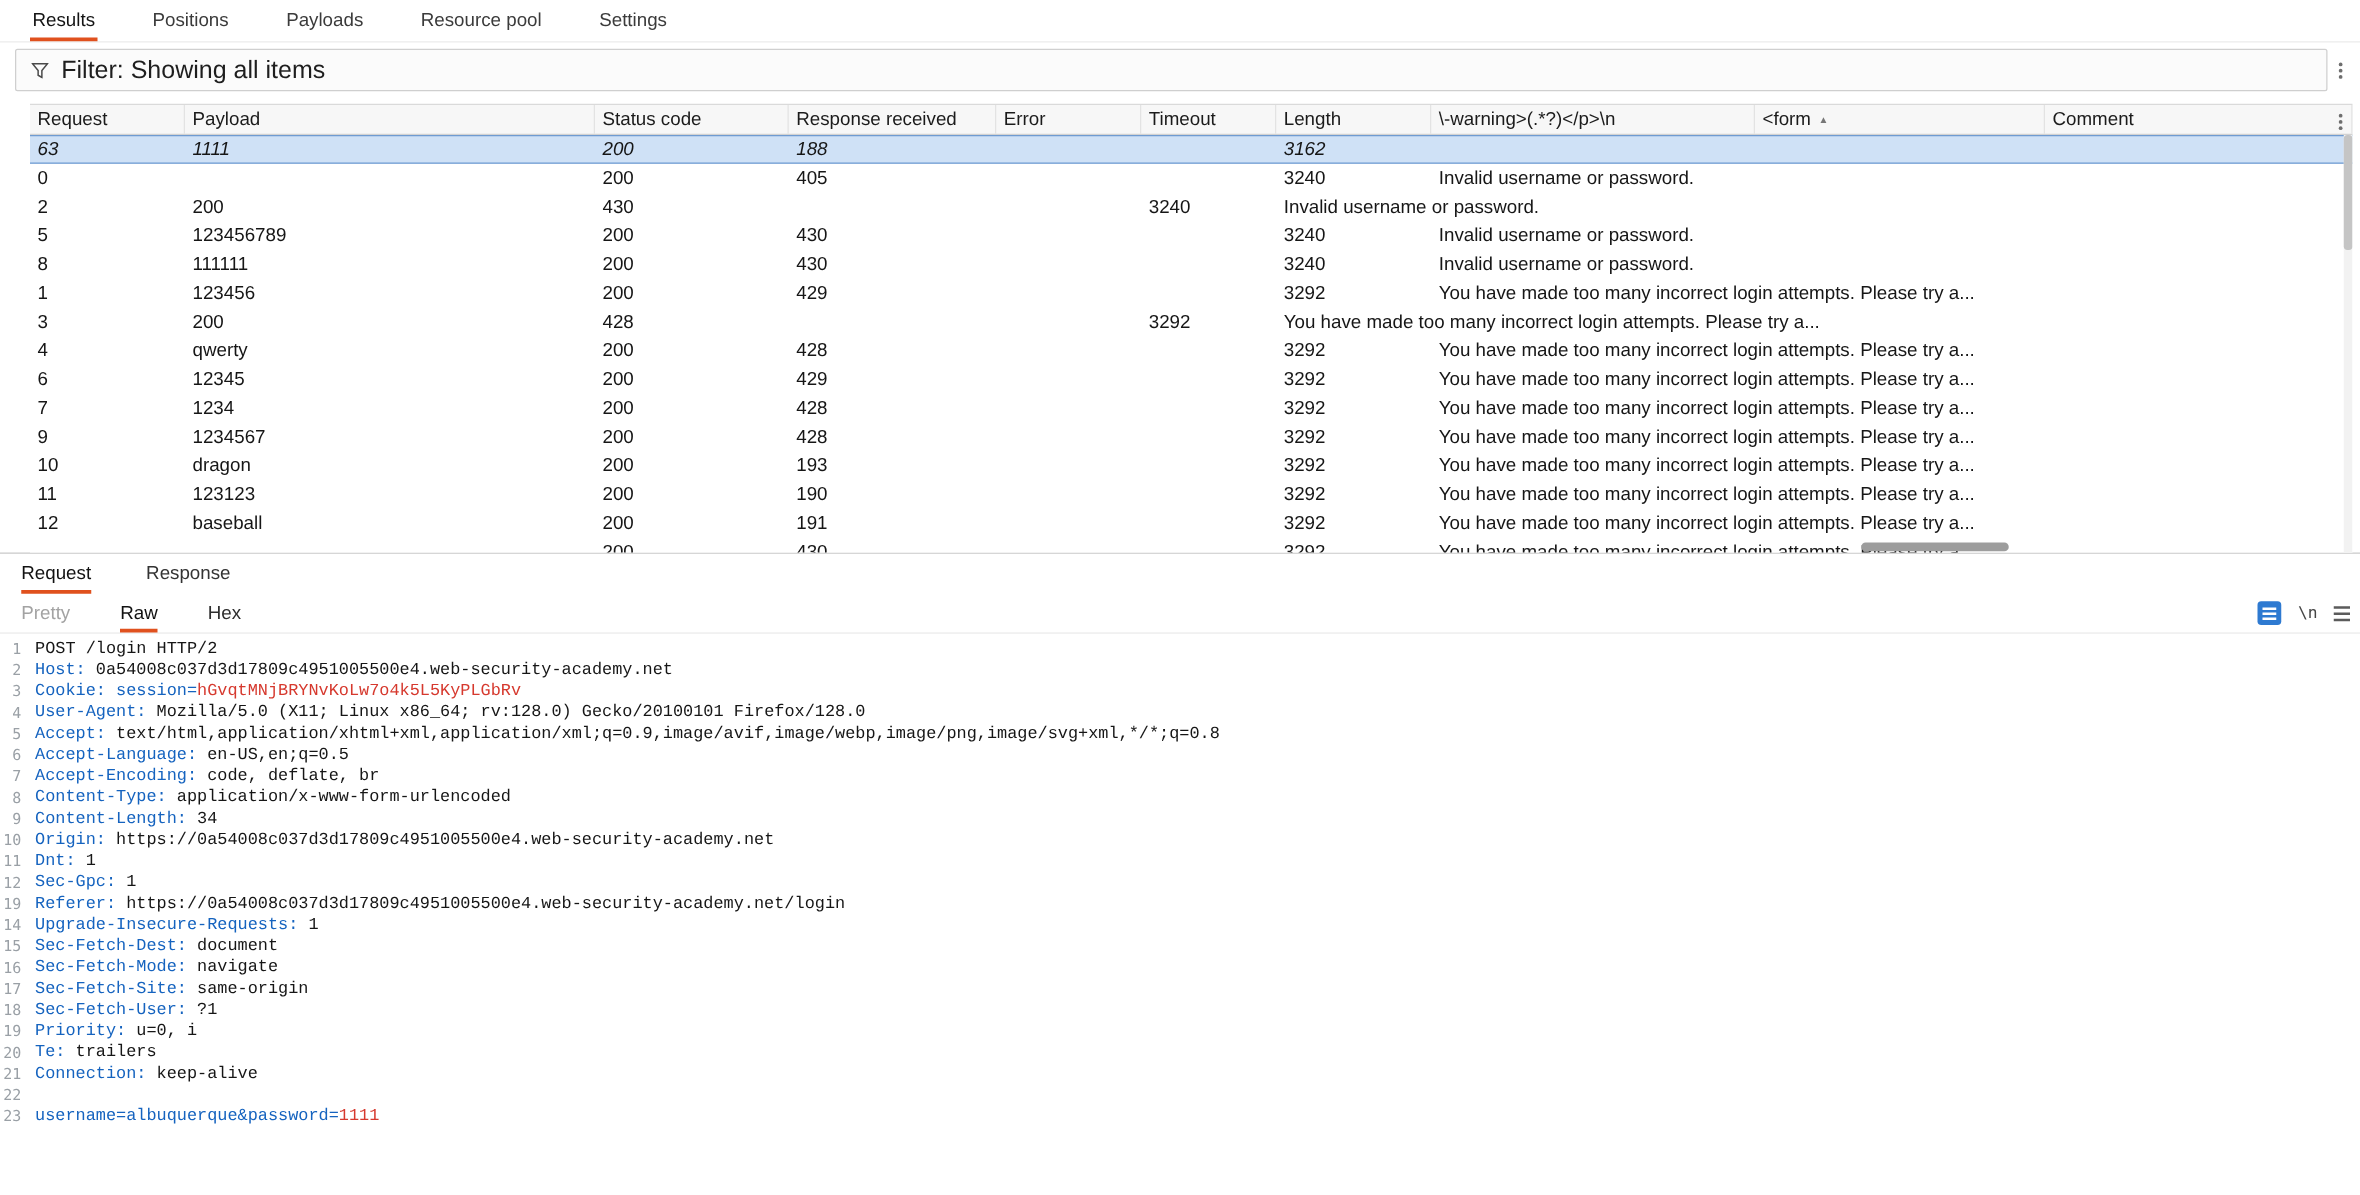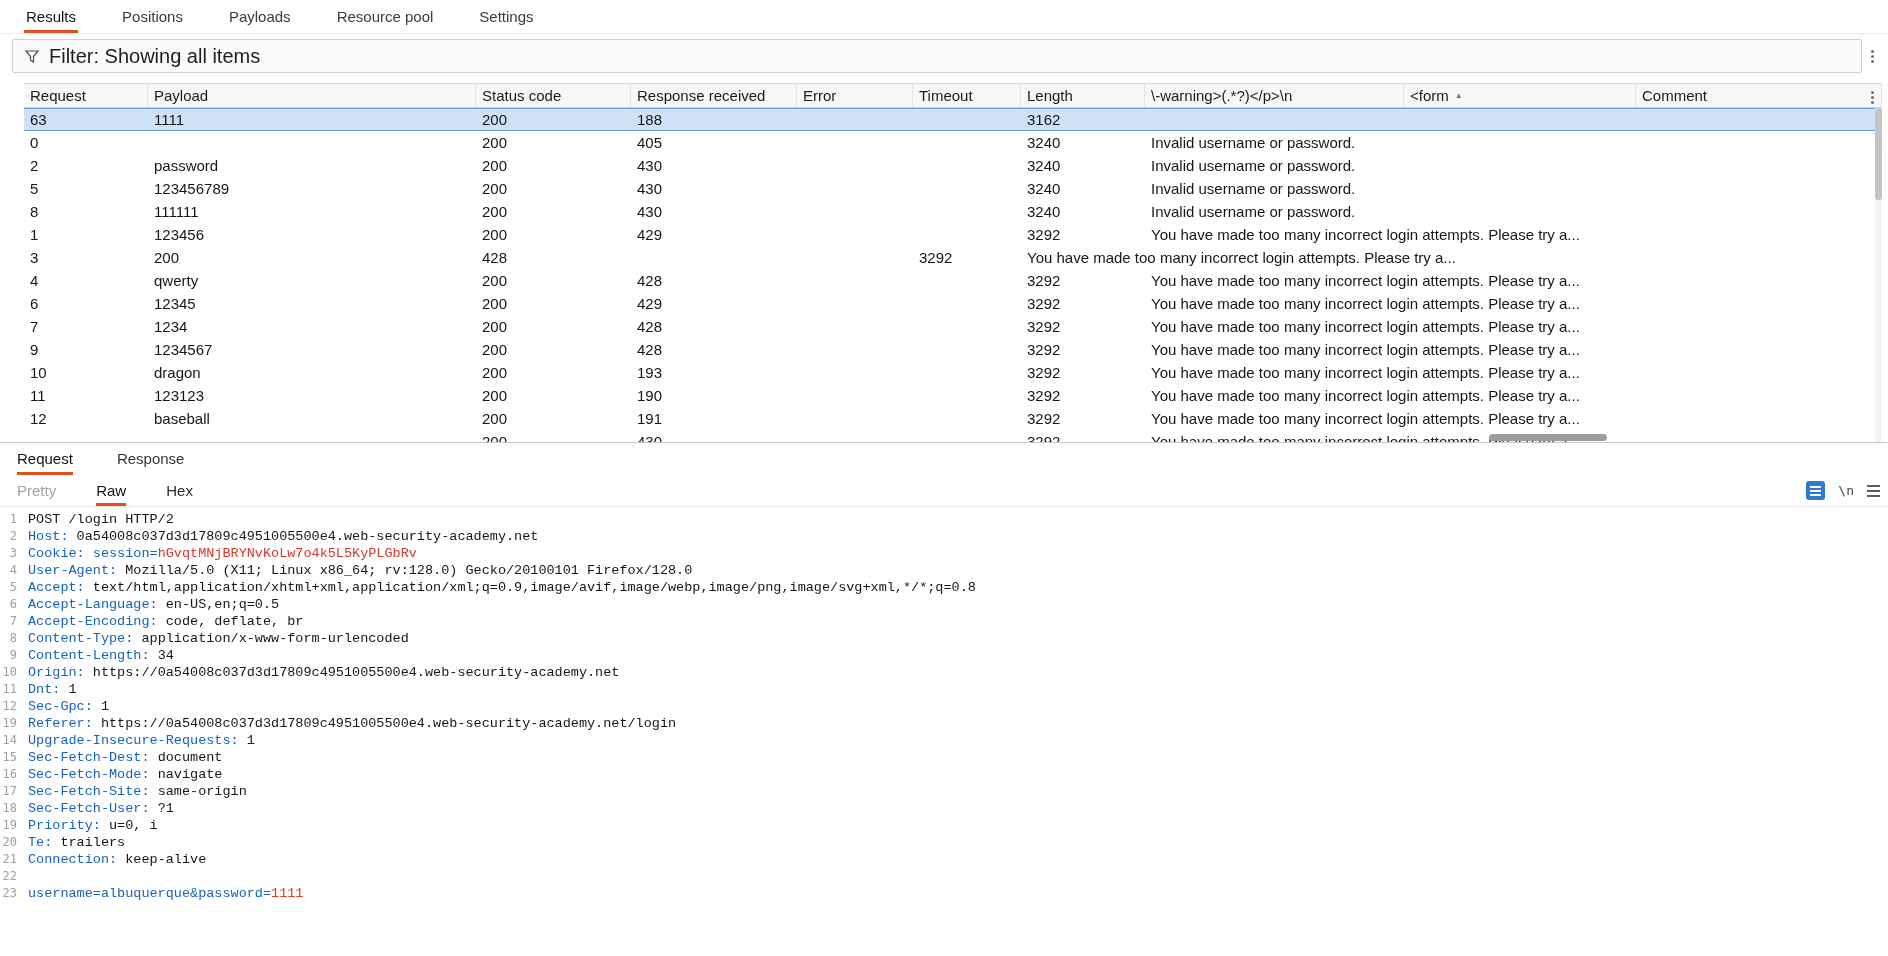--- a/index.html
+++ b/index.html
@@ -31,21 +31,21 @@
   .th:last-child { border-right:none; }
   .sort-arrow { font-size:8px; color:#777; line-height:1; }
   .thead .kebab-dots { position:absolute; right:0; top:3px; }
 
   .tbody { height:334px; overflow:hidden; position:relative; background:#fff; }
   .tr { height:23px; }
   .td { font-size:15px; color:#161616; padding:0 6px; display:flex; align-items:center;
         white-space:nowrap; overflow:hidden; }
   .td.c-warning { overflow:visible; position:relative; z-index:1; }
   .tr.selected { background:var(--sel-bg,#cfe1f6);
-                 box-shadow: inset 0 1px 0 var(--sel-border,#6f9bd1), inset 0 -1px 0 var(--sel-border,#6f9bd1); }
+                 box-shadow: inset 0 1px 0 var(--sel-border,#6f9bd1), inset 0 -1px 0 var(--sel-border,#6f9bd1); font-style: italic; }
 
   .hscroll-thumb { position:absolute; left:1465px; bottom:1px; width:118px; height:7px;
                    background:#9d9d9d; border-radius:4px; z-index:5; }
   .vscroll { position:absolute; right:0; top:0; width:7px; height:100%; background:#f2f2f2; z-index:5; }
   .vscroll .thumb { position:absolute; top:0; left:0; width:7px; height:92px; background:#c5c5c5; border-radius:3px; }
 
   
   .msg-tabs { display:flex; align-items:stretch; height:33px; gap:44px; padding-left:17px;
               border-top:1px solid #c9c9c9; background:#fff; }
   .msg-tabs .tab { display:flex; align-items:center; font-size:15px; color:#333;
@@ -172,21 +172,20 @@
     <div class="td">405</div>
     <div class="td"></div>
     <div class="td"></div>
     <div class="td">3240</div>
     <div class="td c-warning">Invalid username or password.</div>
     <div class="td"></div>
     <div class="td"></div>
   </div>
       <div class="tr cols">
     <div class="td">2</div>
-    <div class="td">password</div>
     <div class="td">200</div>
     <div class="td">430</div>
     <div class="td"></div>
     <div class="td"></div>
     <div class="td">3240</div>
     <div class="td c-warning">Invalid username or password.</div>
     <div class="td"></div>
     <div class="td"></div>
   </div>
       <div class="tr cols">

